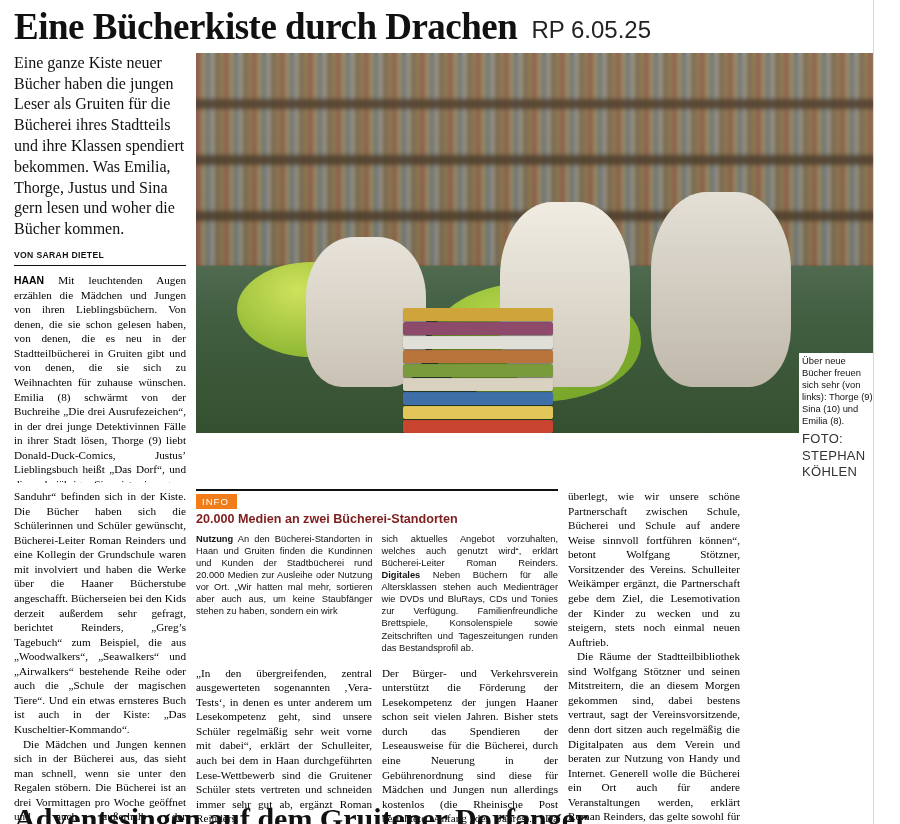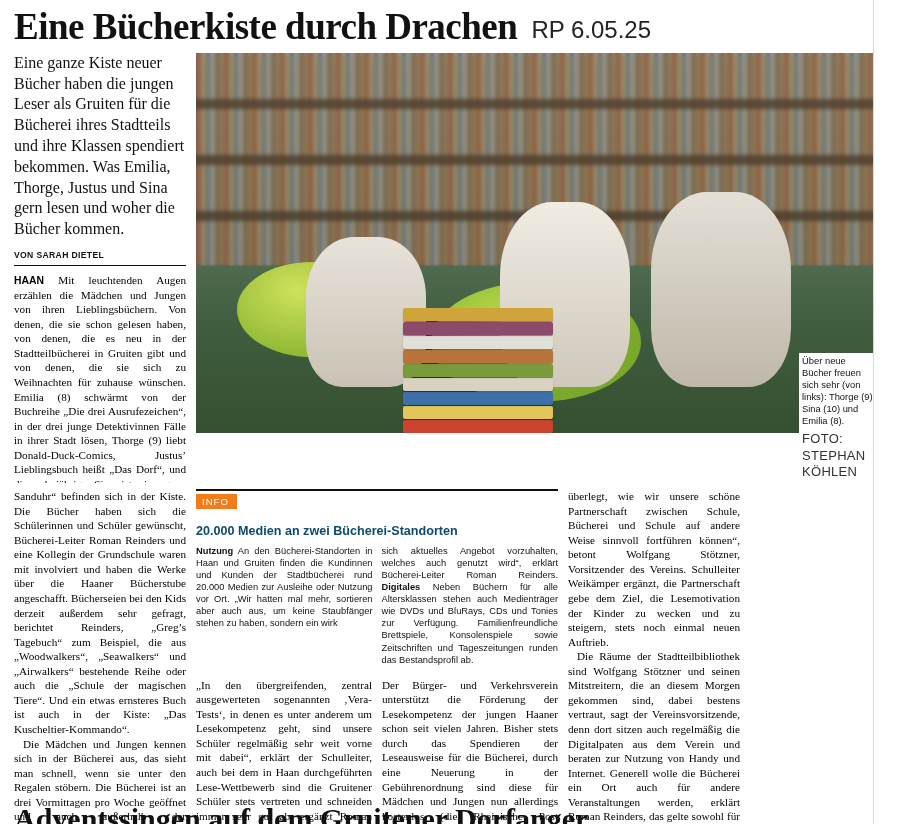--- a/index.html
+++ b/index.html
@@ -228,22 +228,22 @@
     font-weight: normal;
     font-size: 9.6px;
     letter-spacing: 1px;
     padding: 2px 8px 2px 6px;
   }
   .info-title {
     font-family: "Liberation Sans", sans-serif;
     font-weight: bold;
     font-size: 12.6px;
     line-height: 1.18;
-    margin: 15px 0 6px 0;
-    color: #0c4a6e;
+    margin: 3px 0 6px 0;
+    color: #7f1d1d;
   }
   .info-cols {
     display: flex;
     gap: 9px;
   }
   .info-col {
     flex: 1 1 0;
     font-family: "Liberation Sans", sans-serif;
     font-size: 9.3px;
     line-height: 1.30;

